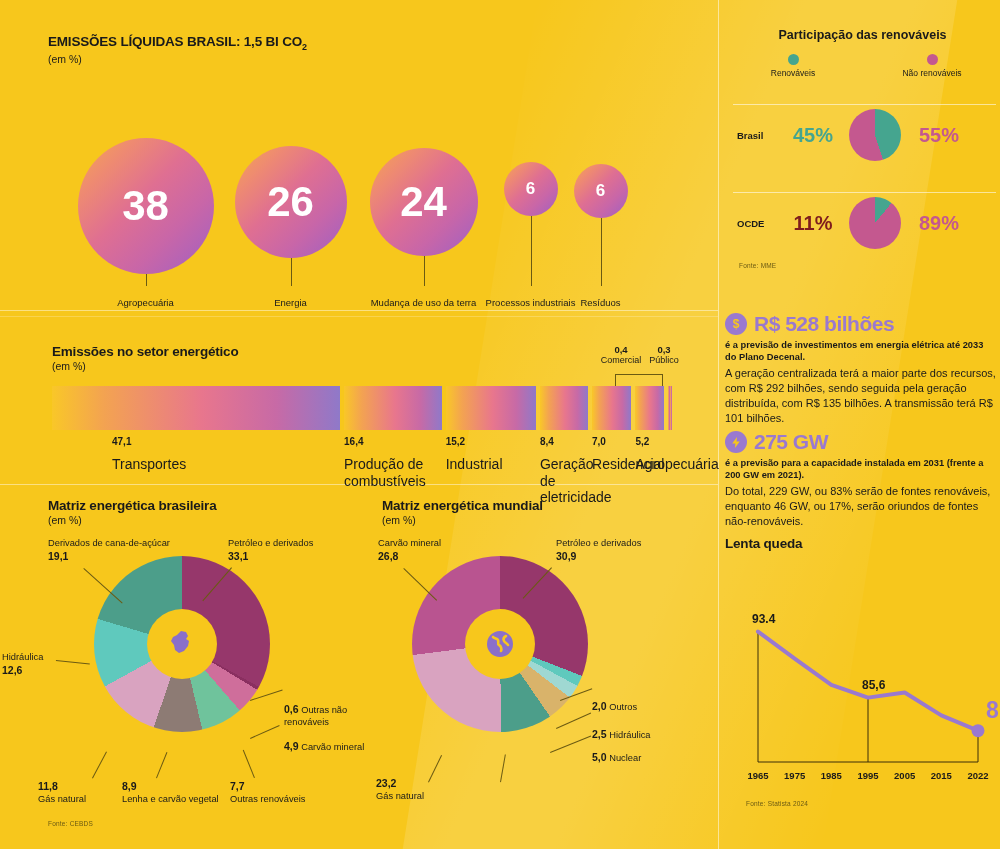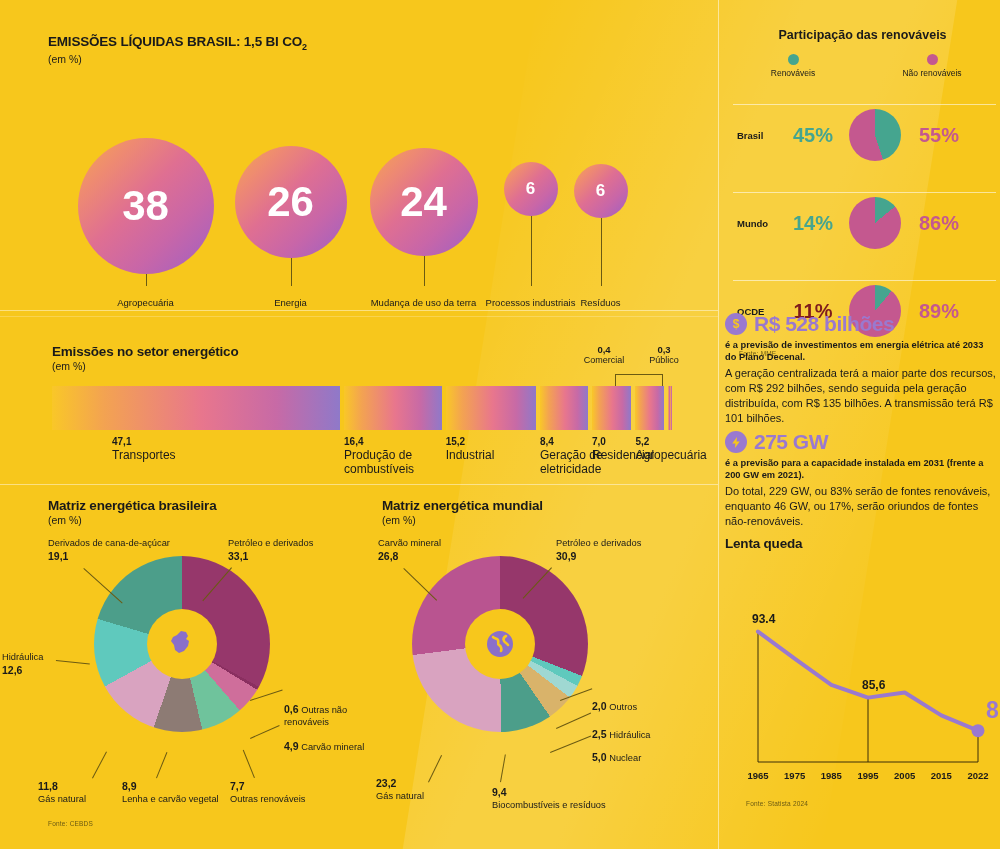--- a/index.html
+++ b/index.html
@@ -63,21 +63,21 @@
   .cb { font-size:9.3px; font-weight:bold; line-height:1.32; margin-top:3px; }
   .cp { font-size:11px; line-height:1.38; margin-top:2px; }
 
   
   #barsec { position:absolute; left:40px; top:344px; width:680px; }
   .bar-track { position:absolute; left:12px; top:42px; height:44px; width:620px; }
   .bseg { position:absolute; top:0; height:44px;
     background:linear-gradient(90deg,#f9c728 0%,#f3a351 18%,#e8768d 52%,#c76aa6 78%,#8f79c9 100%); }
   .blab { position:absolute; top:92px; text-align:left; }
   .blab .bv { font-size:10px; font-weight:bold; }
-  .blab .bn { font-size:12px; line-height:1.18; margin-top:1px; }
+  .blab .bn { font-size:14px; line-height:1.18; margin-top:9px; }
   .toplab { position:absolute; text-align:center; }
   .toplab .bv { font-size:9.5px; font-weight:bold; }
   .toplab .bn { font-size:9px; }
 
   
   .pie-sec { position:absolute; }
   .donut { position:absolute; border-radius:50%; }
   .donut-hole { position:absolute; border-radius:50%; background:#f7c71c;
                 display:flex; align-items:center; justify-content:center; }
   .plab { position:absolute; font-size:9.3px; line-height:1.25; }
@@ -147,27 +147,20 @@
         <span>Não renováveis</span>
       </div>
     </div>
     <div id="renew-rows">
         <div class="rrow">
           <div class="rrow-sep"></div>
           <div class="ctry">Brasil</div>
           <div class="pctA" style="color: rgb(69, 165, 143);">45%</div>
           <div class="pie" style="background: conic-gradient(rgb(69, 165, 143) 0deg, rgb(69, 165, 143) 162deg, rgb(196, 88, 143) 162deg, rgb(196, 88, 143) 360deg);"></div>
           <div class="pctB" style="color: rgb(196, 88, 143);">55%</div>
-        </div>
-        <div class="rrow">
-          <div class="rrow-sep"></div>
-          <div class="ctry">Mundo</div>
-          <div class="pctA" style="color: rgb(69, 165, 143);">14%</div>
-          <div class="pie" style="background: conic-gradient(rgb(69, 165, 143) 0deg, rgb(69, 165, 143) 50.4deg, rgb(196, 88, 143) 50.4deg, rgb(196, 88, 143) 360deg);"></div>
-          <div class="pctB" style="color: rgb(196, 88, 143);">86%</div>
         </div>
         <div class="rrow">
           <div class="rrow-sep"></div>
           <div class="ctry">OCDE</div>
           <div class="pctA" style="color: #7f1d1d;">11%</div>
           <div class="pie" style="background: conic-gradient(rgb(69, 165, 143) 0deg, rgb(69, 165, 143) 39.6deg, rgb(196, 88, 143) 39.6deg, rgb(196, 88, 143) 360deg);"></div>
           <div class="pctB" style="color: rgb(196, 88, 143);">89%</div>
         </div>
       </div>
     <div class="fonte" style="margin-top:8px;padding-left:14px;">Fonte: MME</div>
@@ -232,21 +225,21 @@
           <div class="bn">Geração de eletricidade</div>
         </div>
         <div class="blab" style="left: 552.02px; width: 90px;">
           <div class="bv">7,0</div>
           <div class="bn">Residencial</div>
         </div>
         <div class="blab" style="left: 595.42px; width: 90px;">
           <div class="bv">5,2</div>
           <div class="bn">Agropecuária</div>
         </div>
-        <div class="toplab" style="left: 536px; top: 0px; width: 56px;">
+        <div class="toplab" style="left: 553px; top: 0px; width: 56px;">
           <div class="bv">0,4</div>
           <div class="bn">Comercial</div>
         </div>
         <div class="toplab" style="left: 596px; top: 0px; width: 56px;">
           <div class="bv">0,3</div>
           <div class="bn">Público</div>
         </div>
         <div style="position: absolute; left: 575px; top: 30px; width: 48px; height: 12px; border-top: 1px solid rgb(107, 90, 18); border-left: 1px solid rgb(107, 90, 18); border-right: 1px solid rgb(107, 90, 18);"></div>
       </div>
   </div>
@@ -312,15 +305,14 @@
     <div class="plab" style="left: 556px; top: 538px;"><span>Petróleo e derivados</span><br><b>30,9</b></div>
     <div class="lead" style="left: 552px; top: 568px; width: 42px; transform: rotate(133deg);"></div>
     <div class="plab" style="left: 592px; top: 700px; width: 90px;"><b>2,0</b> <span>Outros</span></div>
     <div class="lead" style="left: 560px; top: 700px; width: 34px; transform: rotate(-20deg);"></div>
     <div class="plab" style="left: 592px; top: 728px; width: 96px;"><b>2,5</b> <span>Hidráulica</span></div>
     <div class="lead" style="left: 556px; top: 728px; width: 38px; transform: rotate(-24deg);"></div>
     <div class="plab" style="left: 592px; top: 751px; width: 96px;"><b>5,0</b> <span>Nuclear</span></div>
     <div class="lead" style="left: 550px; top: 752px; width: 44px; transform: rotate(-22deg);"></div>
     <div class="plab" style="left: 376px; top: 777px;"><b>23,2</b><br><span>Gás natural</span></div>
     <div class="lead" style="left: 428px; top: 782px; width: 30px; transform: rotate(-64deg);"></div>
-    <div class="plab" style="left: 492px; top: 786px; width: 150px;"><b>9,4</b><br><span>Biocombustíveis e resíduos</span></div>
     <div class="lead" style="left: 500px; top: 782px; width: 28px; transform: rotate(-80deg);"></div>
   </div>
 
 </body></html>

